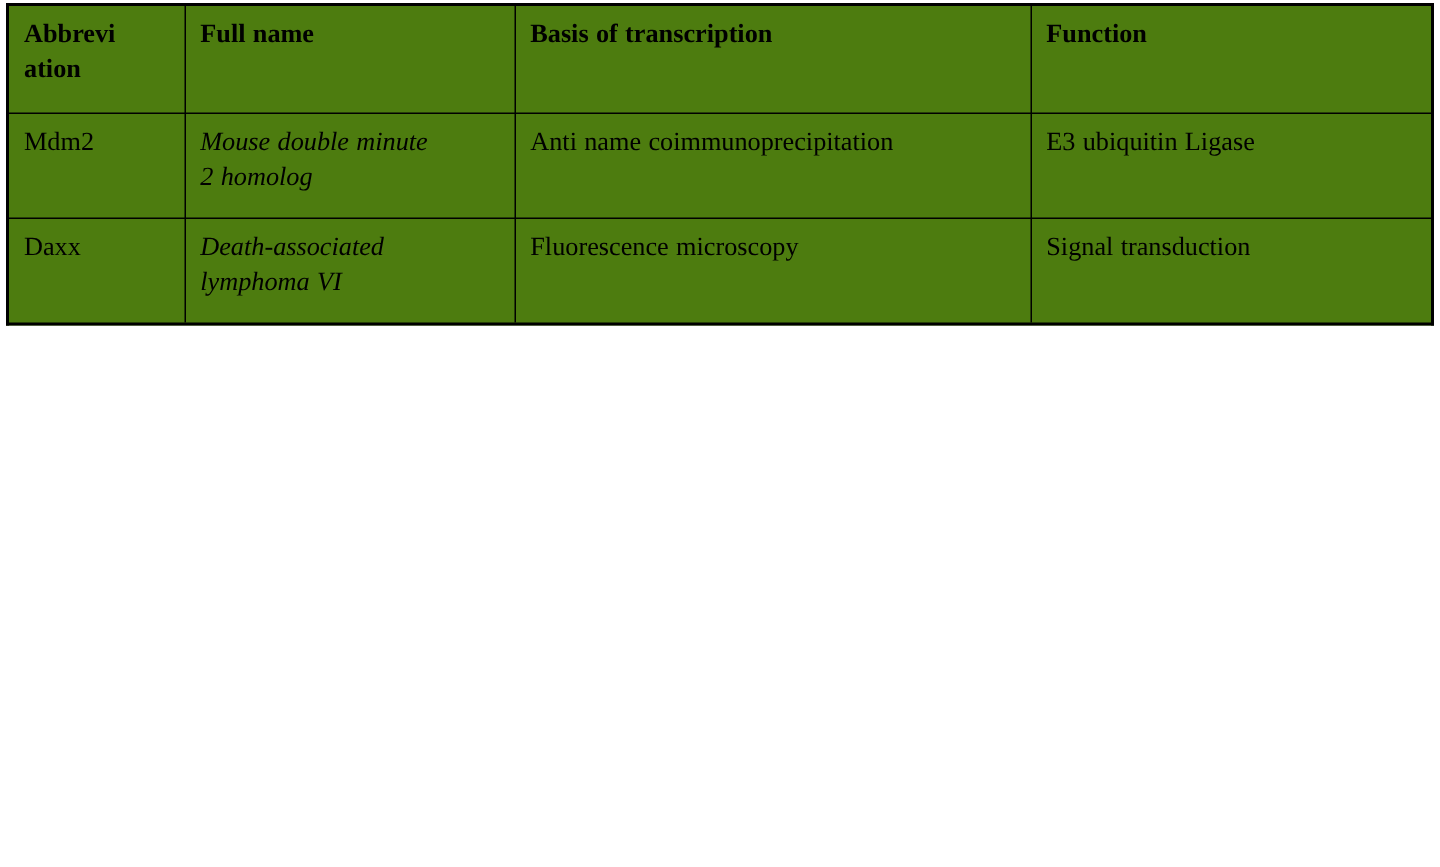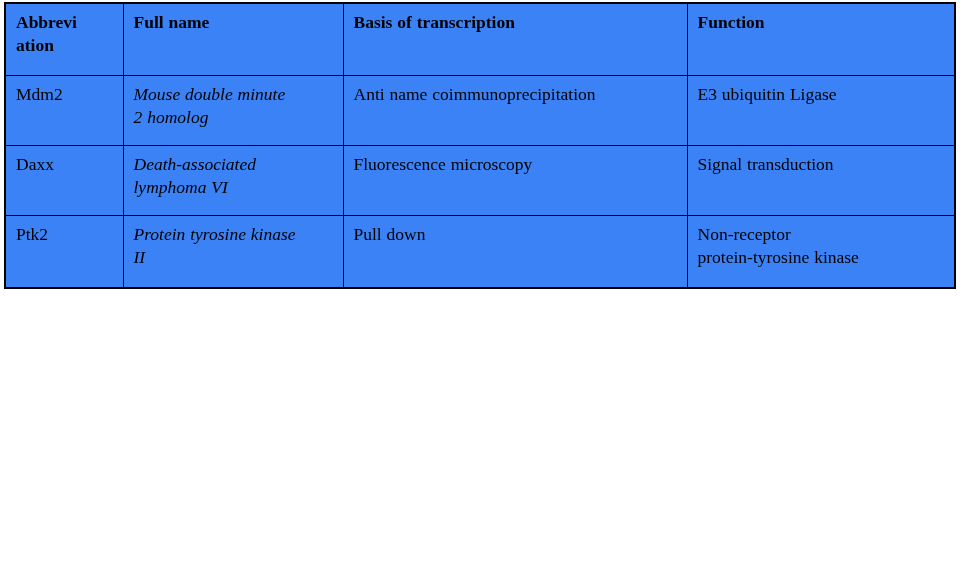--- a/index.html
+++ b/index.html
@@ -19,21 +19,21 @@
     position: absolute;
     left: 4px;
     top: 2px;
     width: 950px;
   }
 
   table.protein-table {
     border-collapse: collapse;
     table-layout: fixed;
     width: 950px;
-    background: #3b82f6;
+    background: #4d7c0f;
   }
 
   table.protein-table col.c-abbrev { width: 118px; }
   table.protein-table col.c-fullname { width: 220px; }
   table.protein-table col.c-basis    { width: 344px; }
   table.protein-table col.c-function { width: 268px; }
 
   table.protein-table th,
   table.protein-table td {
     border: 1px solid #000000;
@@ -122,23 +122,15 @@
         <td class="basis">Anti name coimmunoprecipitation</td>
         <td class="fn">E3 ubiquitin Ligase</td>
       </tr>
       <tr class="r2">
         <td class="abbrev">Daxx</td>
         <td class="fullname">Death-associated
 lymphoma VI</td>
         <td class="basis">Fluorescence microscopy</td>
         <td class="fn">Signal transduction</td>
       </tr>
-      <tr class="r6">
-        <td class="abbrev">Ptk2</td>
-        <td class="fullname">Protein tyrosine kinase
-II</td>
-        <td class="basis">Pull down</td>
-        <td class="fn">Non-receptor
-protein-tyrosine kinase</td>
-      </tr>
     </tbody>
   </table>
 </div>
 
 </body></html>

